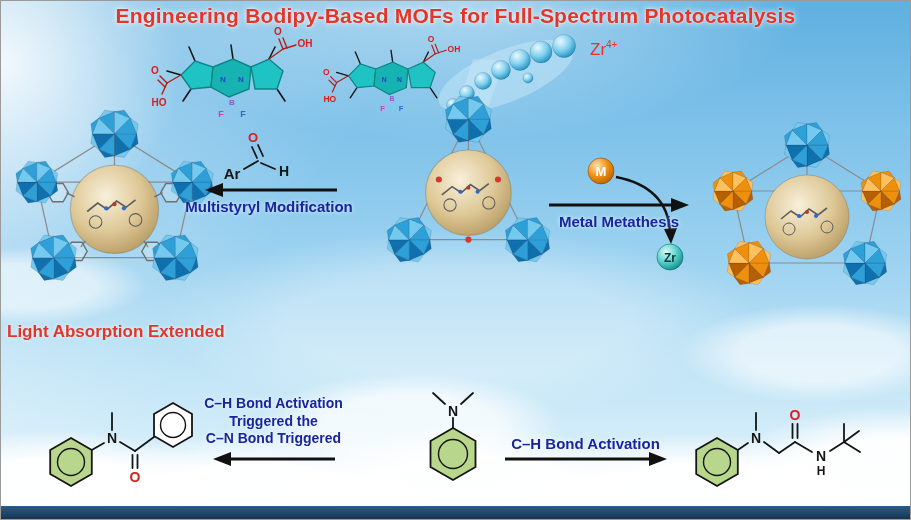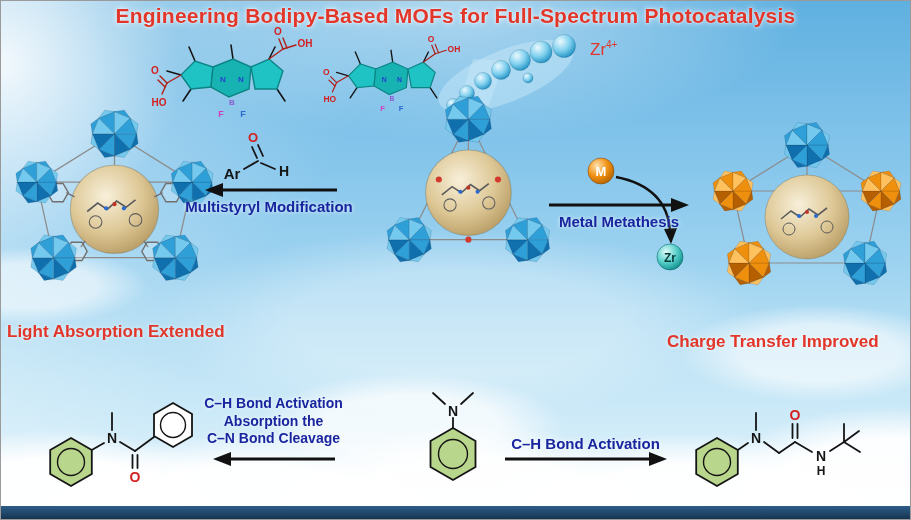--- a/index.html
+++ b/index.html
@@ -343,24 +343,23 @@
   <div class="abs zr-ion" style="left:589px; top:38px;">
     <span>Zr</span><sup>4+</sup>
   </div>
 
   <div class="abs lbl-blue" style="left:548px; top:212px; width:140px; font-size:15px;">Metal Metathesis</div>
 
   <div class="abs lbl-blue" style="left:178px; top:197px; width:180px; font-size:15px;">Multistyryl Modification</div>
 
   <div class="abs lbl-red" style="left:6px; top:321px; font-size:17px;">Light Absorption Extended</div>
 
-  <div class="abs lbl-red" style="left:666px; top:331px; font-size:17px;">Charge Transfer Improved</div>
 
   <div class="abs lbl-blue" style="left:190px; top:394px; width:165px; font-size:14px; line-height:1.25;">
     <div>C–H Bond Activation</div>
-    <div>Absorption the</div>
-    <div>C–N Bond Cleavage</div>
+    <div>Triggered the</div>
+    <div>C–N Bond Triggered</div>
   </div>
 
   <div class="abs lbl-blue" style="left:502px; top:434px; width:165px; font-size:15px;">C–H Bond Activation</div>
 
   <div class="abs bottom-strip"></div>
 </div>
 
 </body></html>

